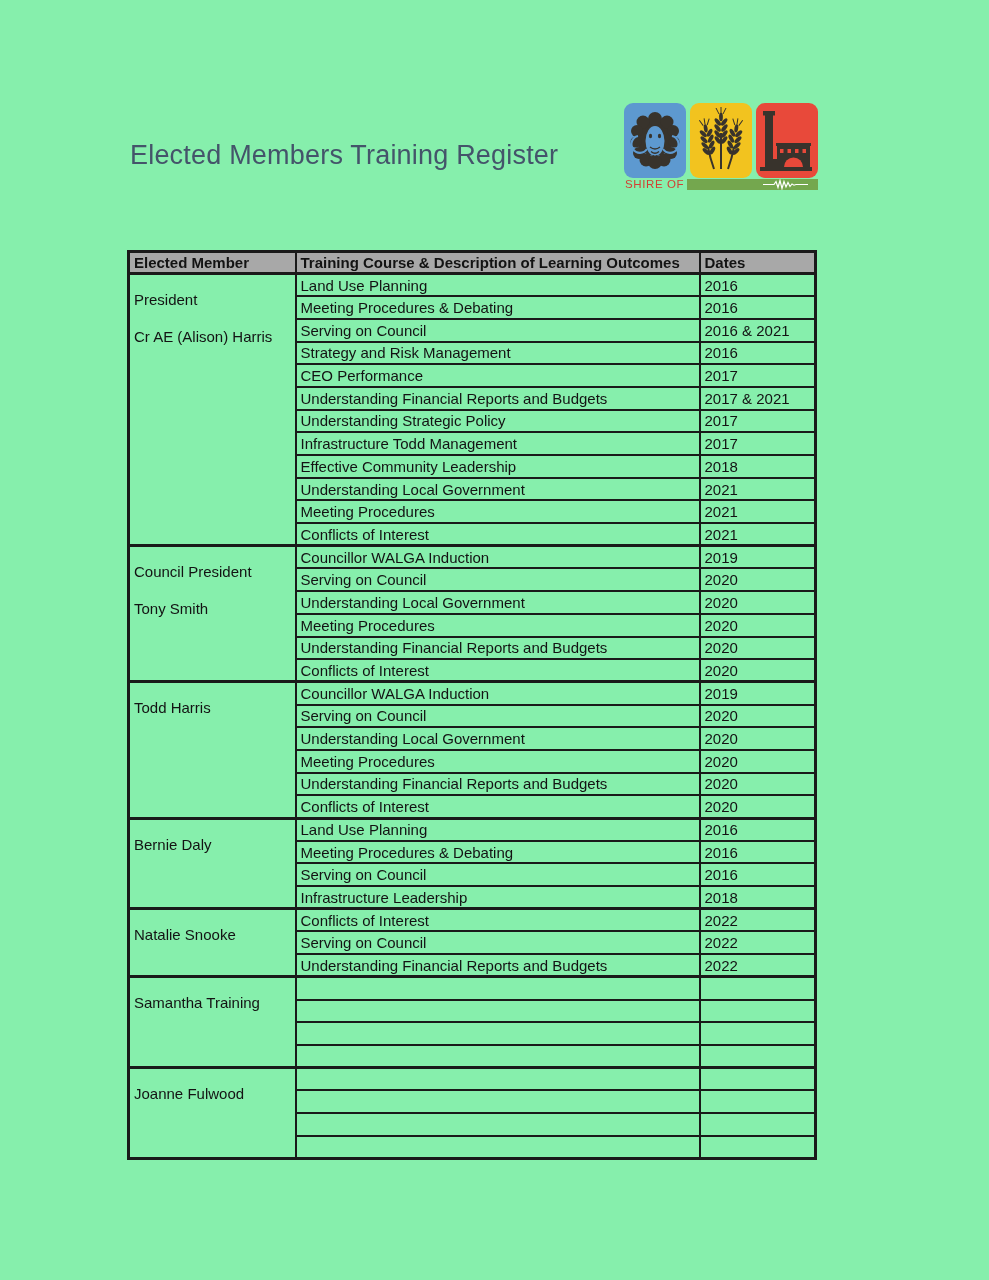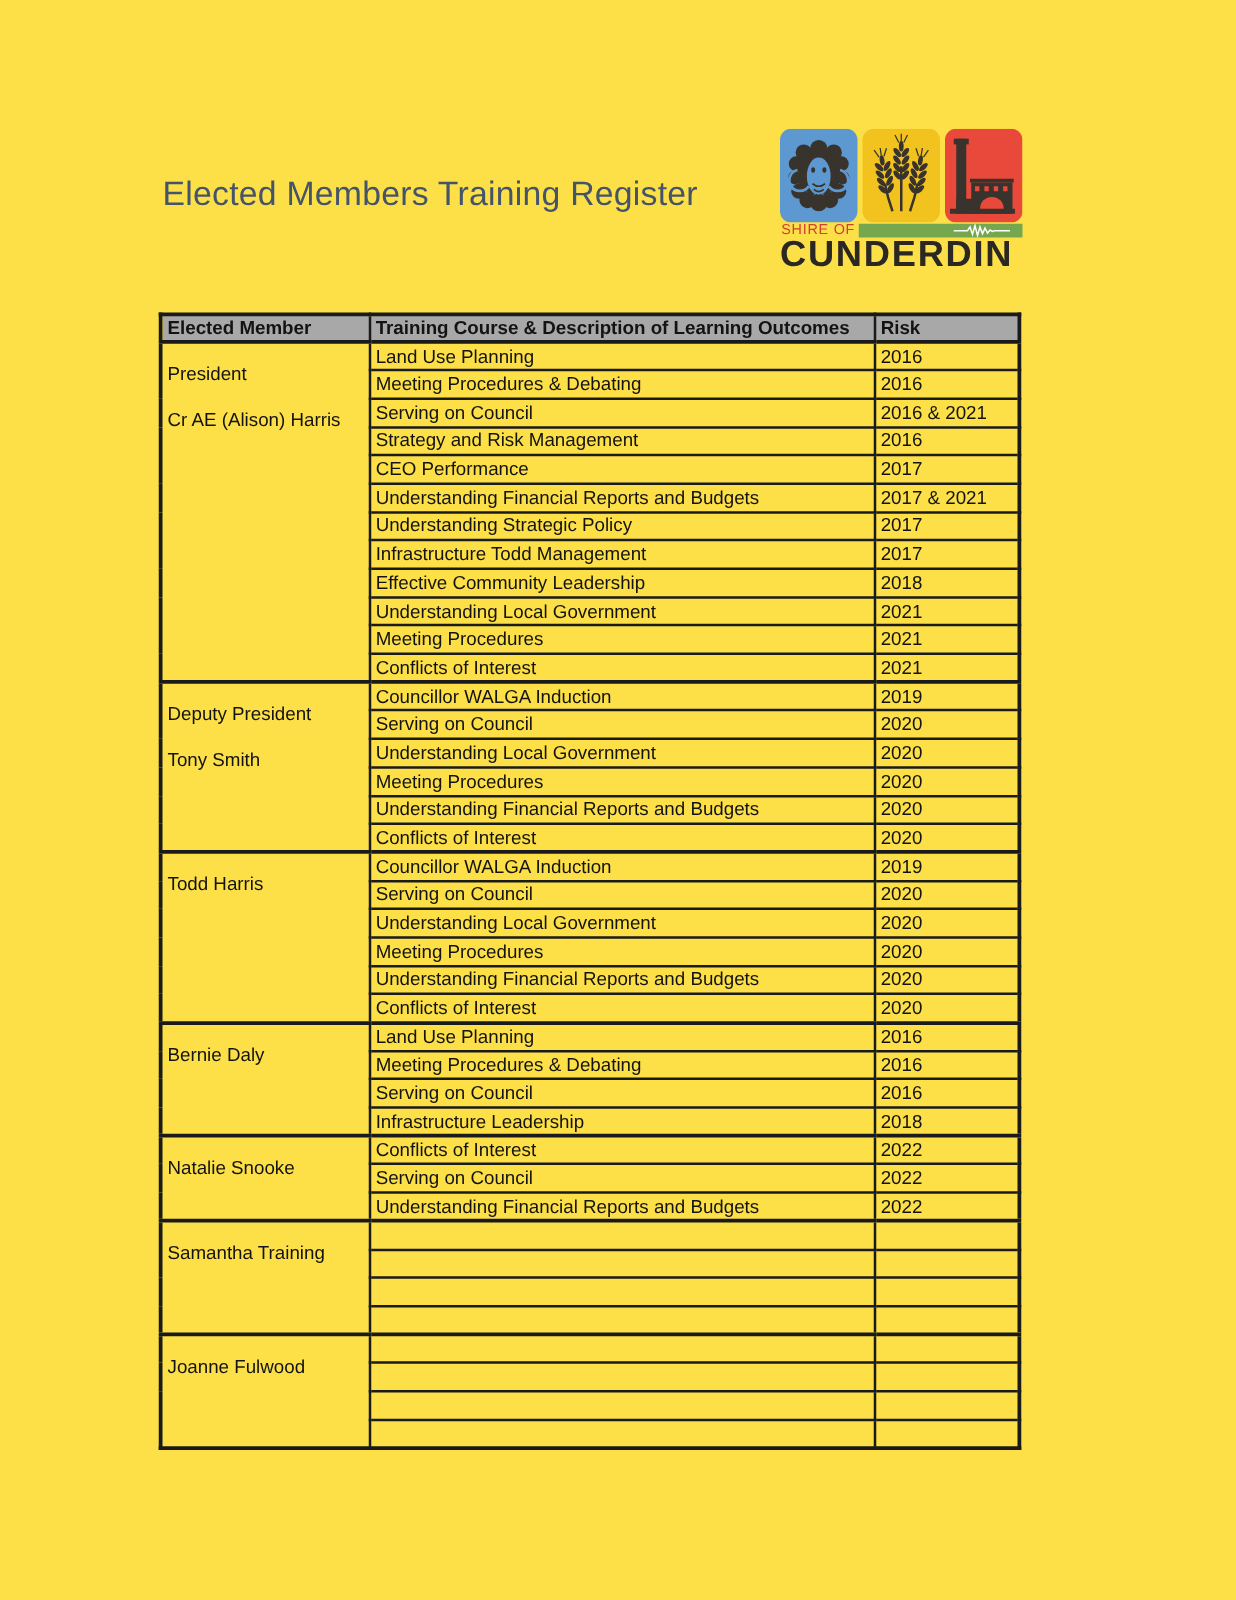--- a/index.html
+++ b/index.html
@@ -1,19 +1,19 @@
 <!DOCTYPE html>
 <html style="--title-text: #44546a; --header-bg: #a8a8a8; --border: #1a1a1a; --blue-tile: #5d99d0; --yellow-tile: #f2c31f; --red-tile: #e8493a; --green-bar: #74a74e; --shire-red: #d23f33; --name-dark: #2b2824; --icon-dark: #38332c;"><head>
 <meta charset="utf-8">
 <style>
   * { margin:0; padding:0; box-sizing:border-box; }
   html,body { background:#e9e9e9; }
   .page {
     position:relative; width:989px; height:1280px; margin:0 auto;
-    background:#fde047; font-family:"Liberation Sans", sans-serif;
+    background:#86efac; font-family:"Liberation Sans", sans-serif;
     overflow:hidden;
   }
   .doc-title {
     position:absolute; left:130px; top:140px;
     font-size:27px; font-weight:400; letter-spacing:0.2px;
     color:var(--title-text,#44546a); white-space:nowrap;
   }
   
   .logo { position:absolute; left:624px; top:103px; width:194px; height:112px; }
   .logo-tiles { position:absolute; left:0; top:0; display:block; }
@@ -136,34 +136,33 @@
       </g>
     </svg>
     <div class="logo-row2">
       <span class="shire-of">SHIRE OF</span>
       <span class="green-bar">
         <svg viewBox="0 0 131 11" preserveAspectRatio="none">
           <polyline points="76,5.5 87,5.5 89,2.5 91,8.5 93,1.5 95,9.5 97,2.5 99,8 101,3.5 103,7.5 105,5 107,6.2 109,5.5 121,5.5" style="fill:none;stroke:#ffffff;stroke-width:1.2"></polyline>
         </svg>
       </span>
     </div>
-    <div class="cunderdin">CUNDERDIN</div>
   </div>
 
   <table class="register-table">
     <colgroup>
         <col class="c1">
         <col class="c2">
         <col class="c3">
       </colgroup>
     <thead>
       <tr>
         <th>Elected Member</th>
         <th>Training Course &amp; Description of Learning Outcomes</th>
-        <th>Risk</th>
+        <th>Dates</th>
       </tr>
     </thead>
     <tbody>
         <tr class="group-start">
           <td class="member-cell" rowspan="12">
             <div>President</div>
             <div>Cr AE (Alison) Harris</div>
           </td>
           <td>Land Use Planning</td>
           <td>2016</td>
@@ -207,21 +206,21 @@
         <tr>
           <td>Meeting Procedures</td>
           <td>2021</td>
         </tr>
         <tr>
           <td>Conflicts of Interest</td>
           <td>2021</td>
         </tr>
         <tr class="group-start">
           <td class="member-cell" rowspan="6">
-            <div>Deputy President</div>
+            <div>Council President</div>
             <div>Tony Smith</div>
           </td>
           <td>Councillor WALGA Induction</td>
           <td>2019</td>
         </tr>
         <tr>
           <td>Serving on Council</td>
           <td>2020</td>
         </tr>
         <tr>

